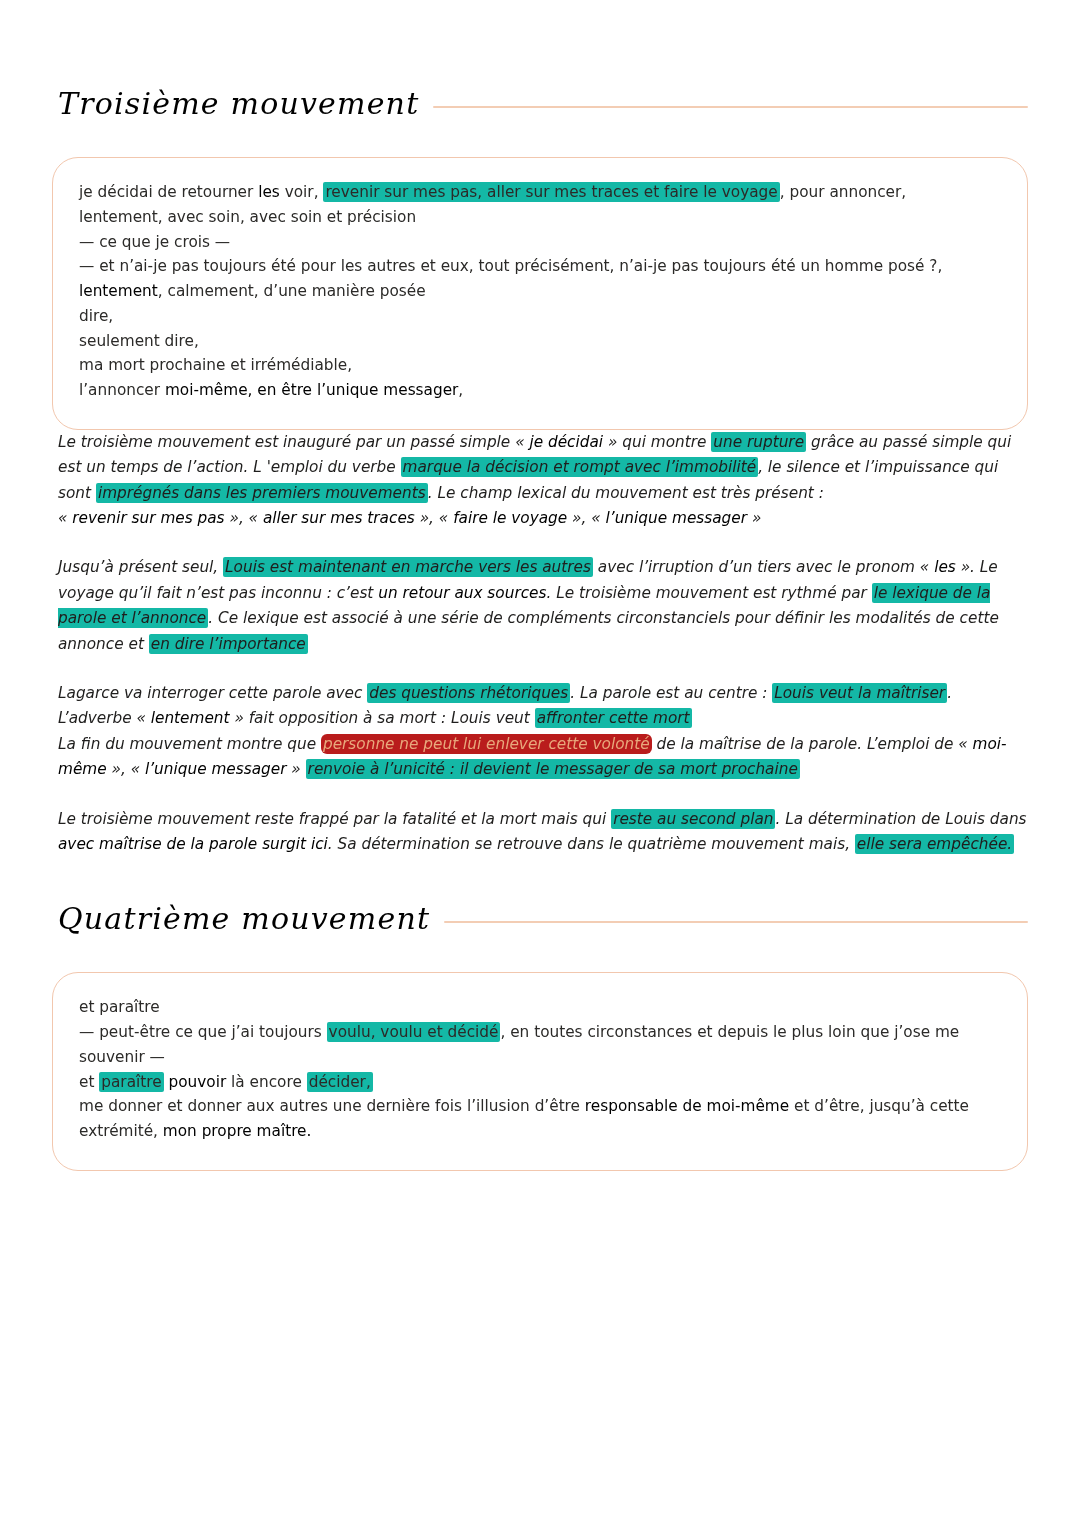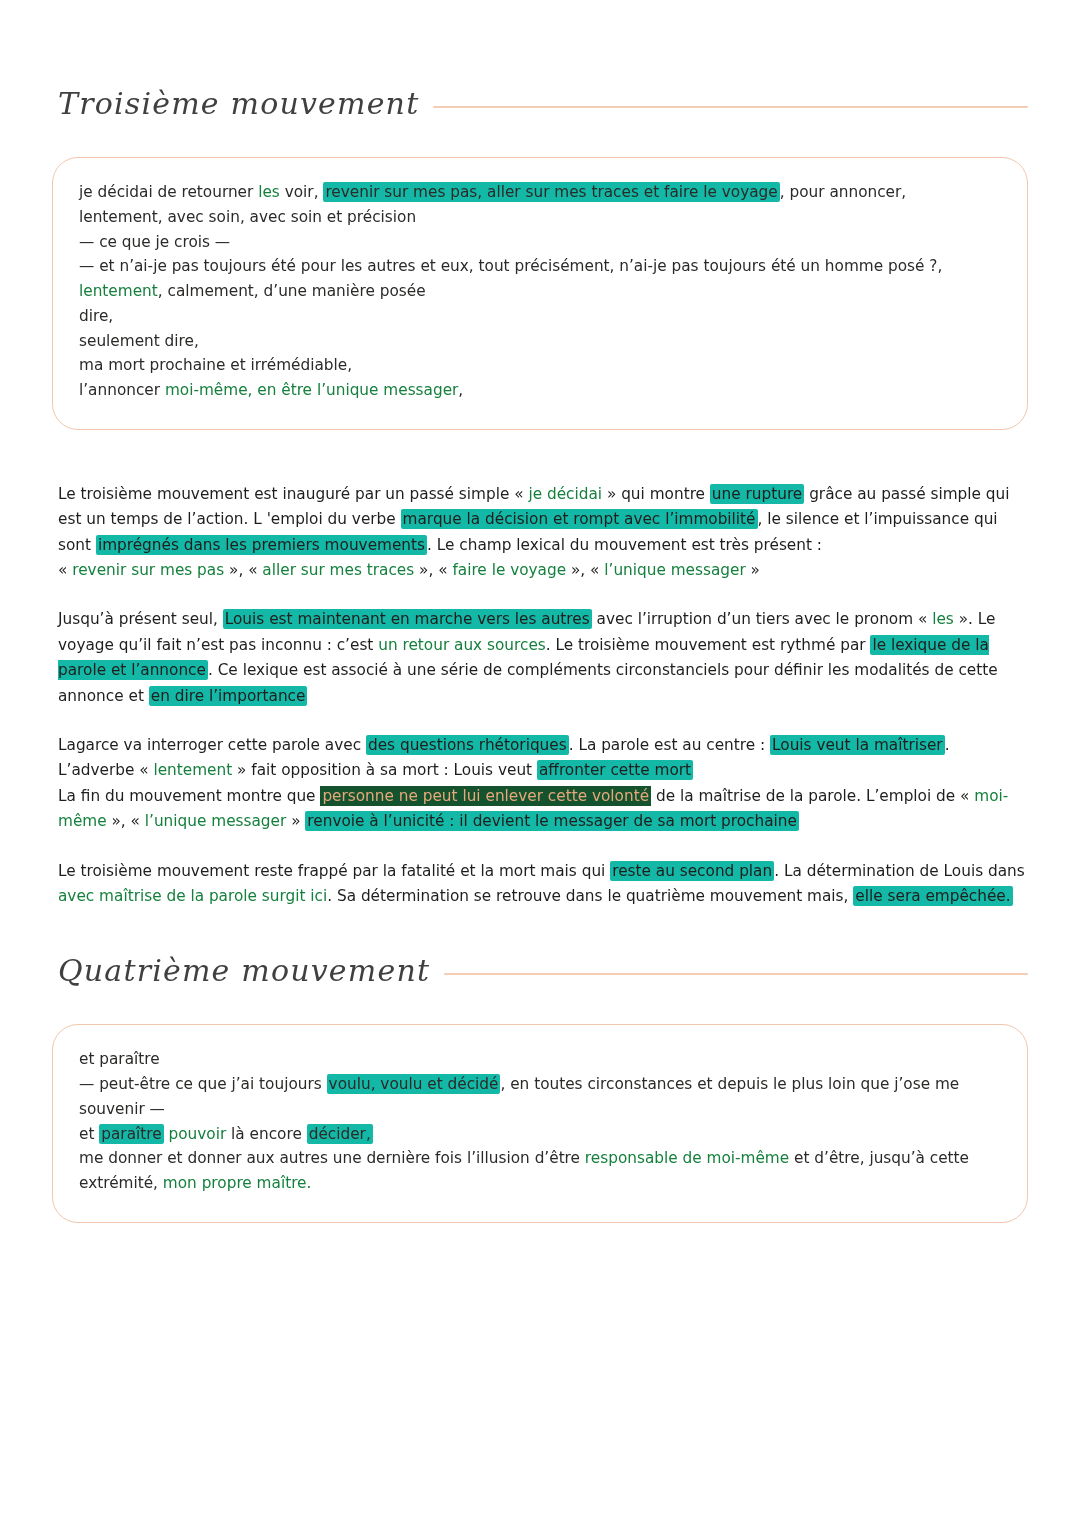--- a/index.html
+++ b/index.html
@@ -27,21 +27,21 @@
     align-items: center;
     gap: 14px;
     margin: 0 0 0 6px;
   }
   .section-head .title {
     font-family: "DejaVu Serif", serif;
     font-style: italic;
     font-size: 30px;
     font-weight: 400;
     letter-spacing: 1.2px;
-    color: #404040;
+    color: #000000;
     white-space: nowrap;
   }
   .section-head .rule {
     flex: 1 1 auto;
     height: 2px;
     background: #f3cdb4;
     border-radius: 2px;
     margin-top: 6px;
   }
 
@@ -52,45 +52,45 @@
     border-radius: 26px;
     padding: 22px 26px 26px 26px;
     font-size: 15.3px;
     line-height: 1.62;
     color: #2b2a28;
   }
   .quote-card .ln { display: block; }
 
   
   .commentary {
-    margin-top: 52px;
+    font-style: italic;
   }
   .para {
     font-size: 15.3px;
     line-height: 1.66;
     margin: 0 0 24px 6px;
     color: #1f1e1d;
     text-align: left;
   }
   .para:last-child { margin-bottom: 0; }
 
   
   .hl {
     background: #14b8a6;
     padding: 1px 2px;
     border-radius: 2px;
   }
   .or {
-    color: #15803d;
+    color: #000000;
   }
   .or-hl {
     color: #e8a87c;
-    background: #14532d;
+    background: #b91c1c;
     padding: 1px 2px;
-    border-radius: 0;
+    border-radius: 6px;
   }
 
   .spacer-lg { height: 44px; }
 </style>
 </head>
 <body>
 
 <div class="page">
 
   <div class="section-head">

